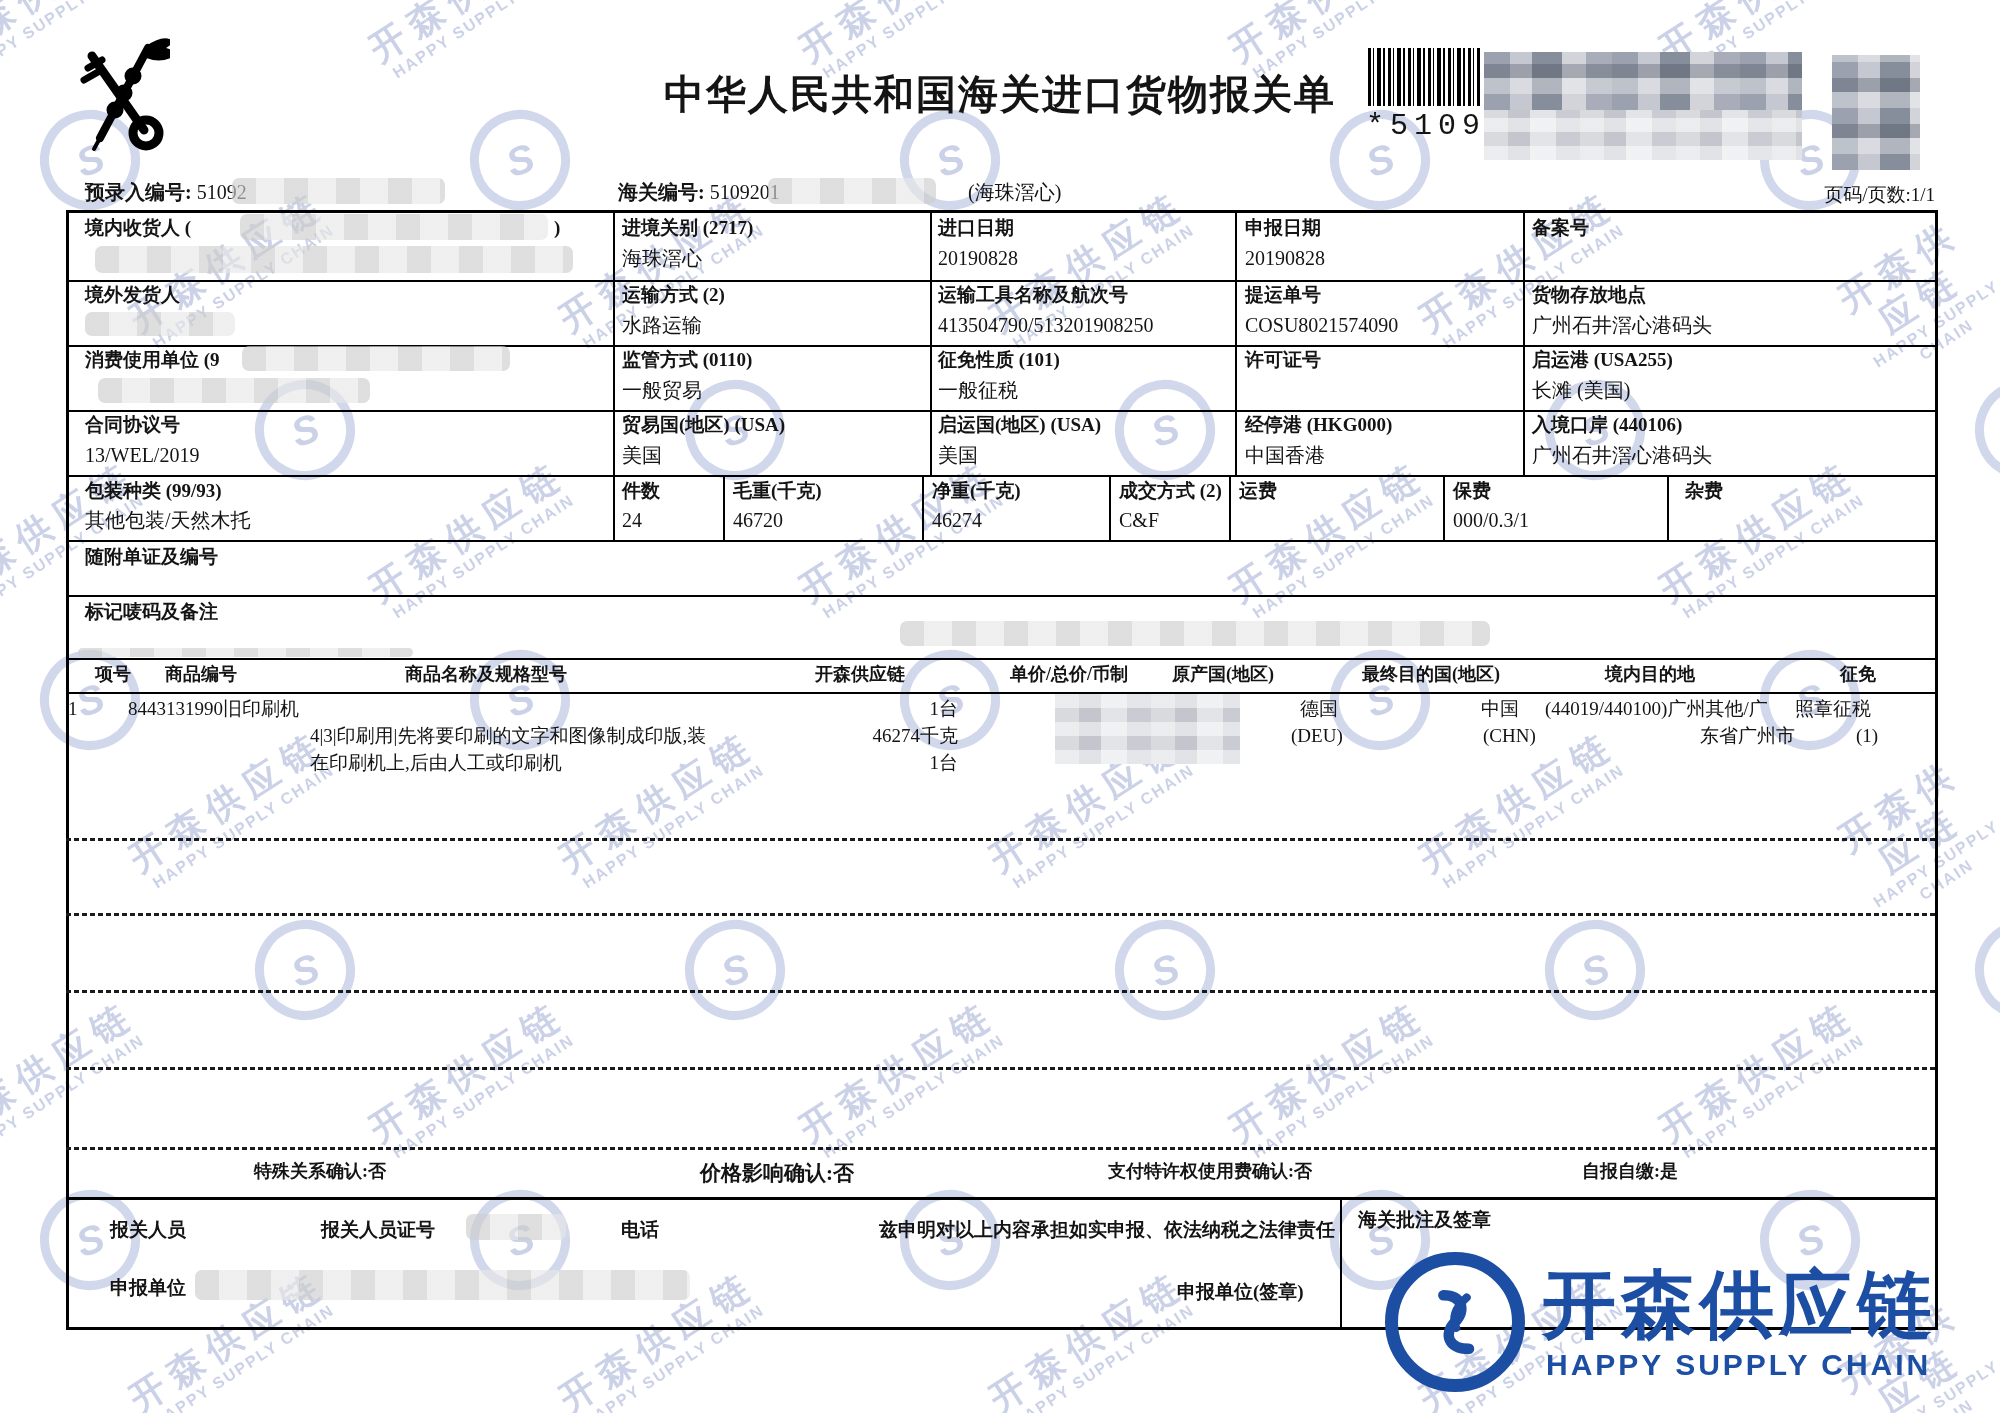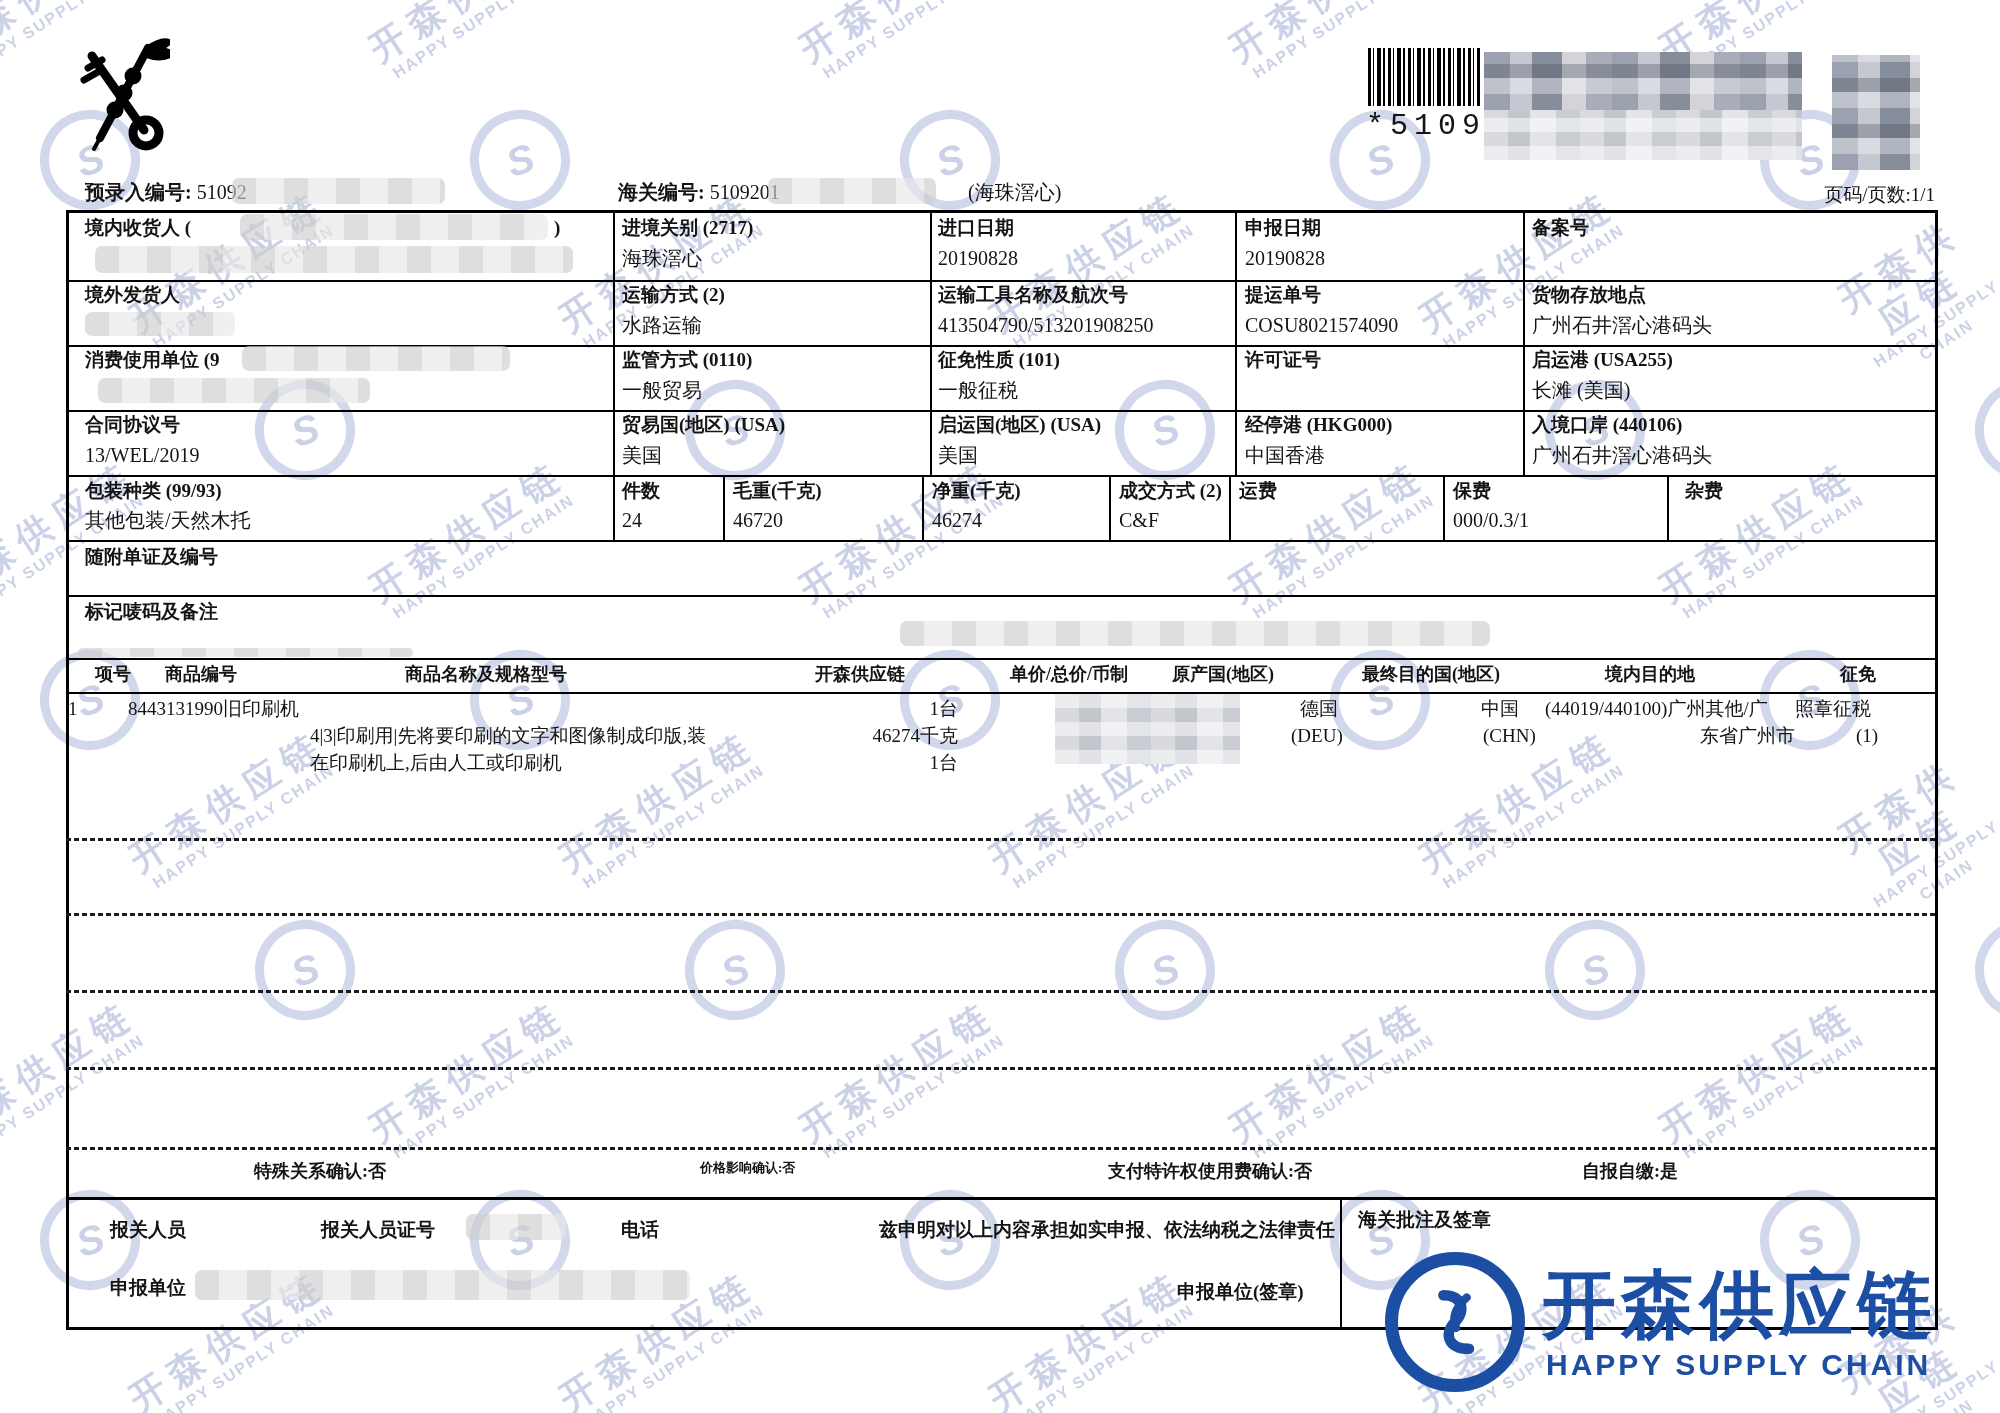--- a/index.html
+++ b/index.html
@@ -210,20 +210,21 @@
       <line x1="10" y1="30" x2="24" y2="22" stroke-width="7"></line>
       <line x1="6" y1="42" x2="20" y2="34" stroke-width="7"></line>
       <circle cx="55" cy="38" r="6" stroke-width="5"></circle>
       <circle cx="46" cy="55" r="6" stroke-width="5"></circle>
       <circle cx="37" cy="72" r="6" stroke-width="5"></circle>
       <path d="M70 10 q14 -10 22 -6 q-7 6 -13 8 q10 -1 16 4 q-12 7 -25 2" stroke-width="5" fill="#000"></path>
       <line x1="22" y1="100" x2="16" y2="111" stroke-width="4"></line>
     </g>
   </svg>
 
+  <div class="t title" style="left:640px;top:70px;width:720px">中华人民共和国海关进口货物报关单</div>
   <div class="barcode" style="left:1368px;top:48px;width:112px;height:58px"></div>
   <div class="t bc-text" style="left:1366px;top:108px">*5109</div>
   <div class="mosaic" style="left:1484px;top:52px;width:318px;height:58px"></div>
   <div class="mosaic-light" style="left:1484px;top:110px;width:318px;height:50px"></div>
   <div class="mosaic" style="left:1832px;top:55px;width:88px;height:115px"></div>
 
   <div class="t fs20" style="left:85px;top:180px">
     <span class="b">预录入编号:</span>
     <span>51092</span>
   </div>
@@ -353,21 +354,21 @@
   <div class="t" style="left:1300px;top:697px">德国</div>
   <div class="t" style="left:1291px;top:724px">(DEU)</div>
   <div class="t" style="left:1481px;top:697px">中国</div>
   <div class="t" style="left:1483px;top:724px">(CHN)</div>
   <div class="t" style="left:1545px;top:697px">(44019/440100)广州其他/广</div>
   <div class="t" style="left:1700px;top:724px">东省广州市</div>
   <div class="t" style="left:1795px;top:697px">照章征税</div>
   <div class="t" style="left:1856px;top:724px">(1)</div>
 
   <div class="t b" style="left:254px;top:1160px;font-size:18px">特殊关系确认:否</div>
-  <div class="t b" style="left:700px;top:1160px;font-size:13px">价格影响确认:否</div>
+  <div class="t b" style="left:700px;top:1160px;font-size:21px">价格影响确认:否</div>
   <div class="t b" style="left:1108px;top:1160px;font-size:18px">支付特许权使用费确认:否</div>
   <div class="t b" style="left:1582px;top:1160px;font-size:18px">自报自缴:是</div>
 
   <div class="t b" style="left:110px;top:1218px">报关人员</div>
   <div class="t b" style="left:321px;top:1218px">报关人员证号</div>
   <div class="redact" style="left:466px;top:1214px;width:100px;height:26px"></div>
   <div class="t b" style="left:621px;top:1218px">电话</div>
   <div class="t b" style="left:879px;top:1218px">兹申明对以上内容承担如实申报、依法纳税之法律责任</div>
   <div class="t b" style="left:110px;top:1276px">申报单位</div>
   <div class="redact" style="left:195px;top:1270px;width:495px;height:30px"></div>

